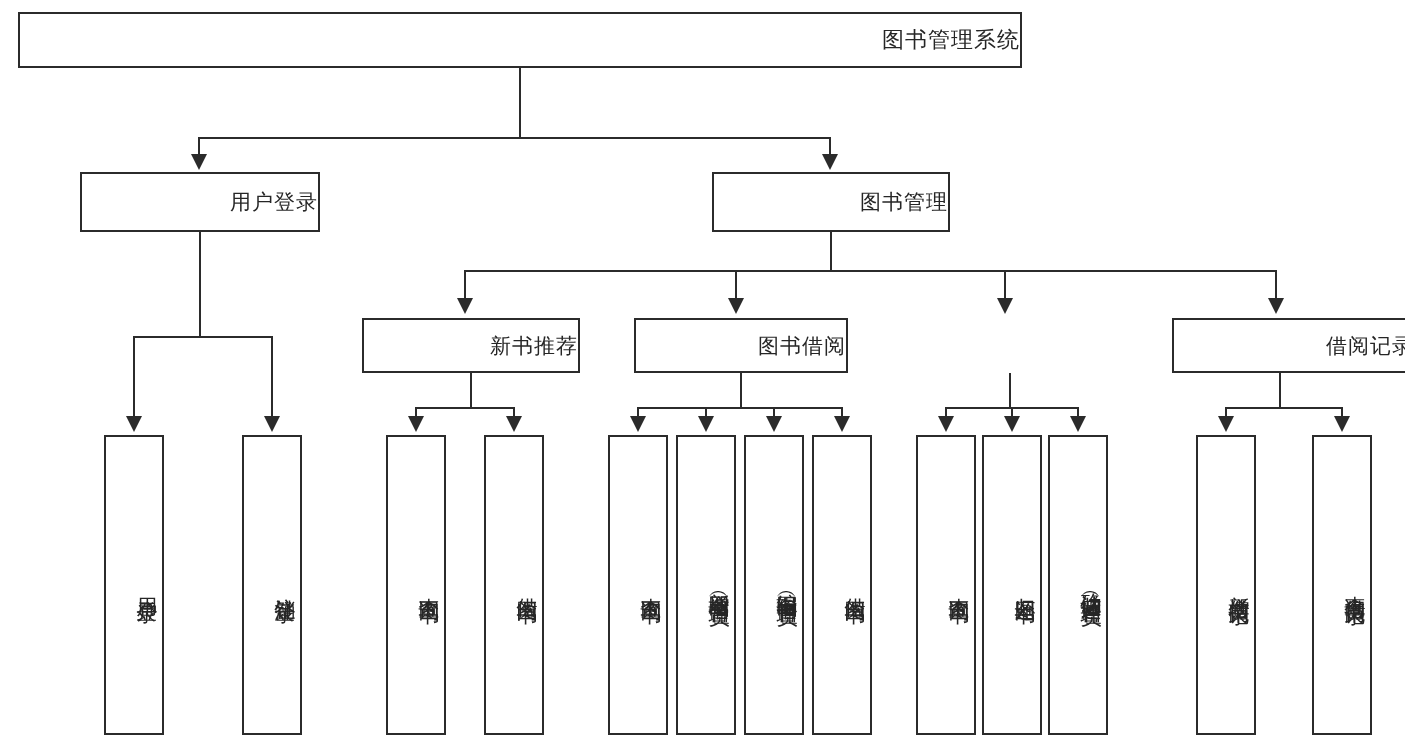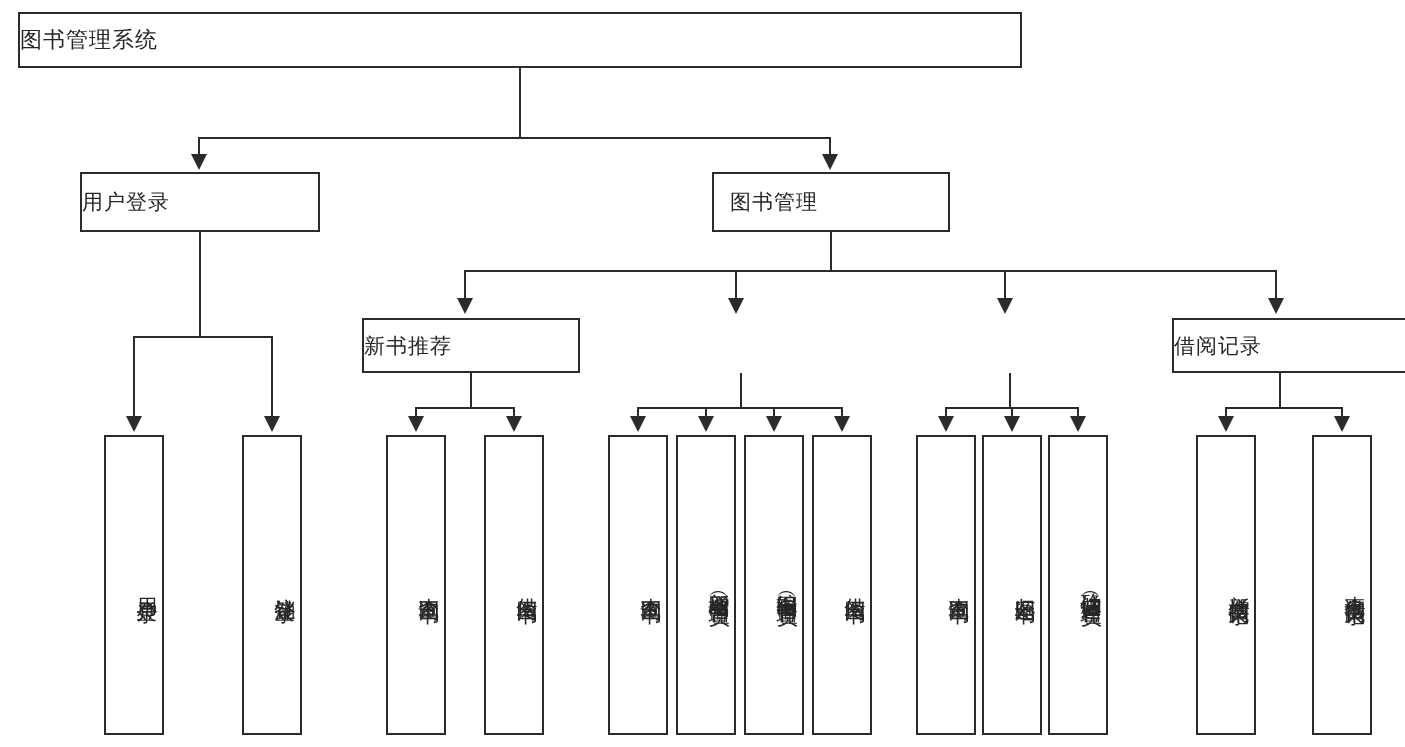--- a/index.html
+++ b/index.html
@@ -17,21 +17,21 @@
     background: #ffffff;
     overflow: hidden;
   }
   .node {
     position: absolute;
     box-sizing: border-box;
     background: #ffffff;
     border: 2px solid #2b2b2b;
     display: flex;
     align-items: center;
-    justify-content: flex-start;
+    justify-content: flex-end;
     color: #262626;
   }
   .node-h {
     font-size: 21px;
     letter-spacing: 1px;
     line-height: 1.2;
   }
   .node-v {
     writing-mode: vertical-rl;
     text-orientation: upright;
@@ -145,20 +145,23 @@
   <div class="node node-h" style="left:80px; top:172px; width:240px; height:60px;">
     <span>用户登录</span>
   </div>
   <div class="node node-h" style="left:712px; top:172px; width:238px; height:60px;padding-left:16px;">
     <span>图书管理</span>
   </div>
 
   <div class="node node-h" style="left:362px; top:318px; width:218px; height:55px;">
     <span>新书推荐</span>
   </div>
+  <div class="node node-h" style="left:634px; top:318px; width:214px; height:55px;">
+    <span>图书借阅</span>
+  </div>
   <div class="node node-h" style="left:1172px; top:318px; width:244px; height:55px;">
     <span>借阅记录</span>
   </div>
 
   <div class="node node-v" style="left:104px; top:435px; width:60px; height:300px;">
     <span class="vlabel">用户登录</span>
   </div>
   <div class="node node-v" style="left:242px; top:435px; width:60px; height:300px;">
     <span class="vlabel">注销登录</span>
   </div>

